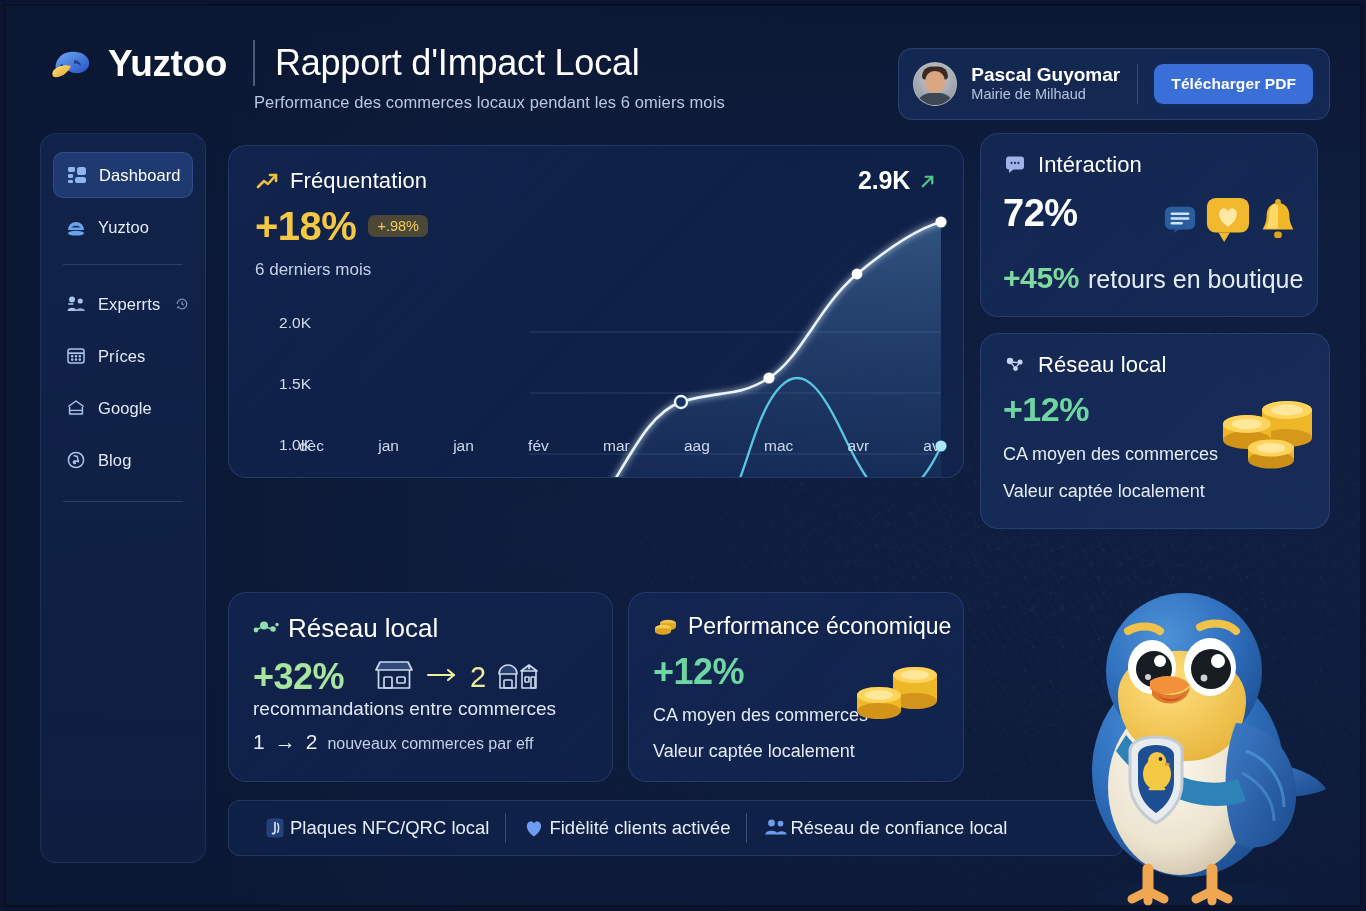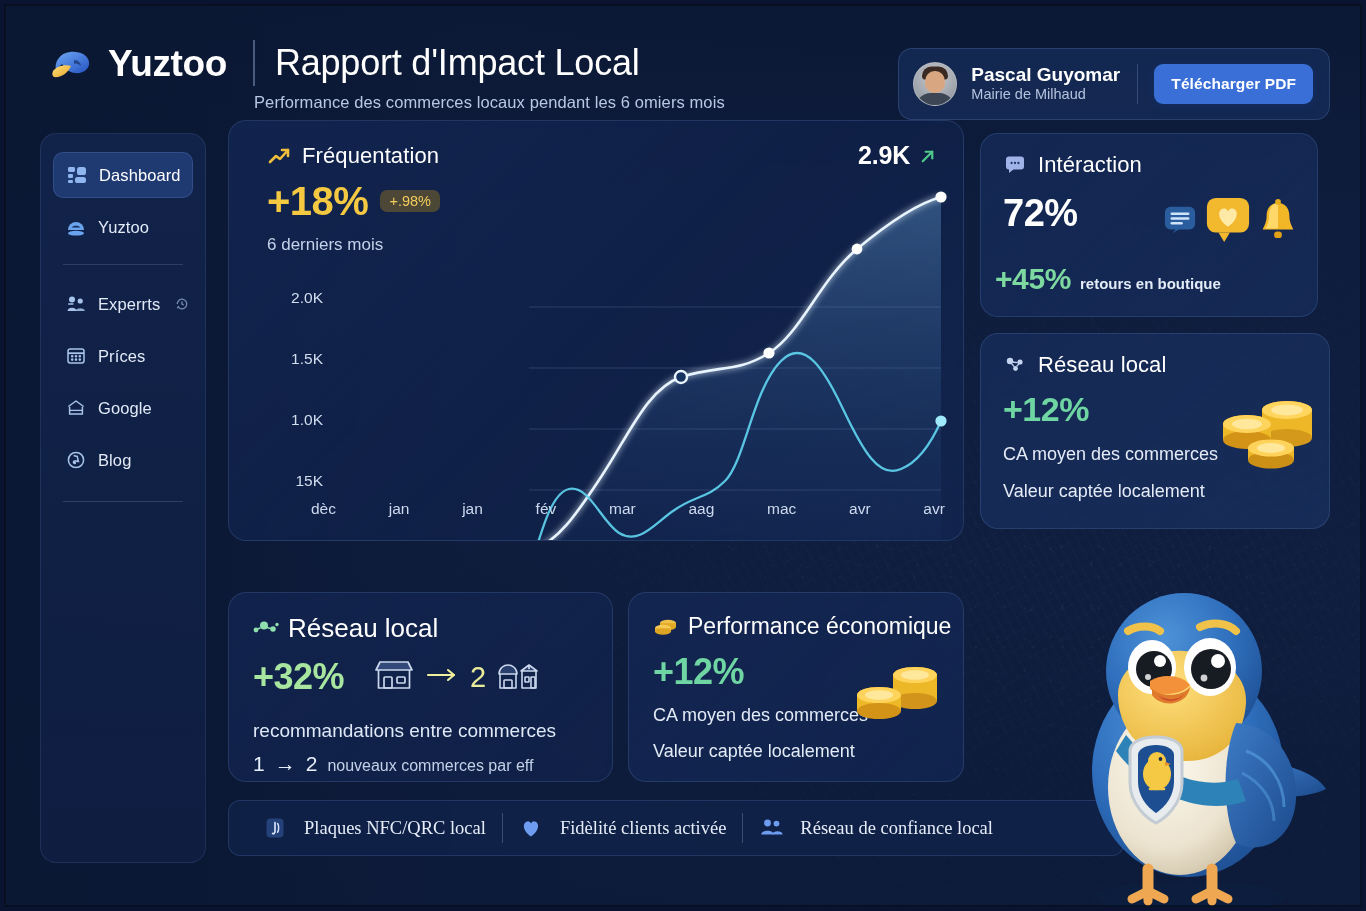--- a/index.html
+++ b/index.html
@@ -249,24 +249,23 @@
   }
   .card-title {
     font-size: 22px;
     color: #ffffff;
     letter-spacing: 0.1px;
     white-space: nowrap;
   }
 
   
   #chart-card {
-    left: 228px; top: 120px;
-    width: 736px; height: 421px;
+    left: 228px; top: 145px;
+    width: 736px; height: 333px;
     background: linear-gradient(135deg, rgba(20,40,86,0.74) 0%, rgba(17,36,80,0.56) 55%, rgba(22,46,96,0.40) 100%);
-    padding-left: 12px;
   }
   #chart-card .inner { position: relative; width: 100%; height: 100%; padding: 22px 26px; }
   .freq-value {
     display: flex;
     align-items: center;
     gap: 12px;
     margin-top: 12px;
   }
   .freq-pct {
     font-size: 40px;
@@ -348,33 +347,33 @@
   }
   .inter-icons {
     position: absolute;
     right: 20px; top: 62px;
     display: flex;
     align-items: center;
     gap: 8px;
   }
   .inter-footer {
     position: absolute;
-    left: 14px; bottom: 22px;
+    left: 22px; bottom: 22px;
     display: flex;
     align-items: baseline;
     gap: 9px;
   }
   .green-pct {
     font-size: 30px;
     font-weight: 700;
     color: #7ed9a0;
     line-height: 1;
     letter-spacing: -0.4px;
   }
-  .inter-note { font-size: 15px; color: #e4ecf8; font-weight: bold; }
+  .inter-note { font-size: 25px; color: #e4ecf8; }
 
   
   #reseau-right-card {
     left: 980px; top: 333px;
     width: 350px; height: 196px;
     background: linear-gradient(135deg, rgba(24,48,98,0.62) 0%, rgba(32,62,116,0.46) 100%);
   }
   #reseau-right-card .inner { padding: 18px 22px; position: relative; height: 100%; }
   .green-big {
     font-size: 34px;
@@ -404,21 +403,21 @@
   }
   .rb-pct {
     font-size: 36px;
     font-weight: 700;
     color: #a8e6a0;
     line-height: 1;
     letter-spacing: -0.5px;
   }
   .rb-shops { display: flex; align-items: center; gap: 10px; }
   .rb-two { font-size: 29px; color: #e9ec9a; font-weight: 400; line-height: 1; }
-  .rb-desc { font-size: 19px; color: #dfe8f6; margin-top: 24px; }
+  .rb-desc { font-size: 19px; color: #dfe8f6; margin-top: 2px; }
   .rb-foot { display: flex; align-items: baseline; gap: 10px; margin-top: 10px; }
   .rb-foot-num { font-size: 21px; color: #e7eefb; }
   .rb-foot-txt { font-size: 16px; color: #c3d1e8; }
 
   
   #croissance-card {
     left: 628px; top: 592px;
     width: 336px; height: 190px;
     background: linear-gradient(135deg, rgba(20,40,86,0.76) 0%, rgba(20,42,90,0.58) 100%);
   }
@@ -441,23 +440,22 @@
     border-radius: 12px;
     background: rgba(17,34,74,0.78);
     display: flex;
     align-items: center;
     padding: 0 18px;
     gap: 0;
   }
   .foot-item {
     display: flex;
     align-items: center;
-    gap: 17px;
+    gap: 3px;
     padding: 0 16px;
-    font-family: Liberation Serif, serif;
   }
   .foot-label { font-size: 18.5px; color: #e6edf9; white-space: nowrap; }
   .foot-sep { width: 1px; height: 30px; background: rgba(150,180,225,0.30); }
 
   
   .mascot {
     position: absolute;
     right: 34px; bottom: 0;
     width: 272px; height: 336px;
     z-index: 20;

